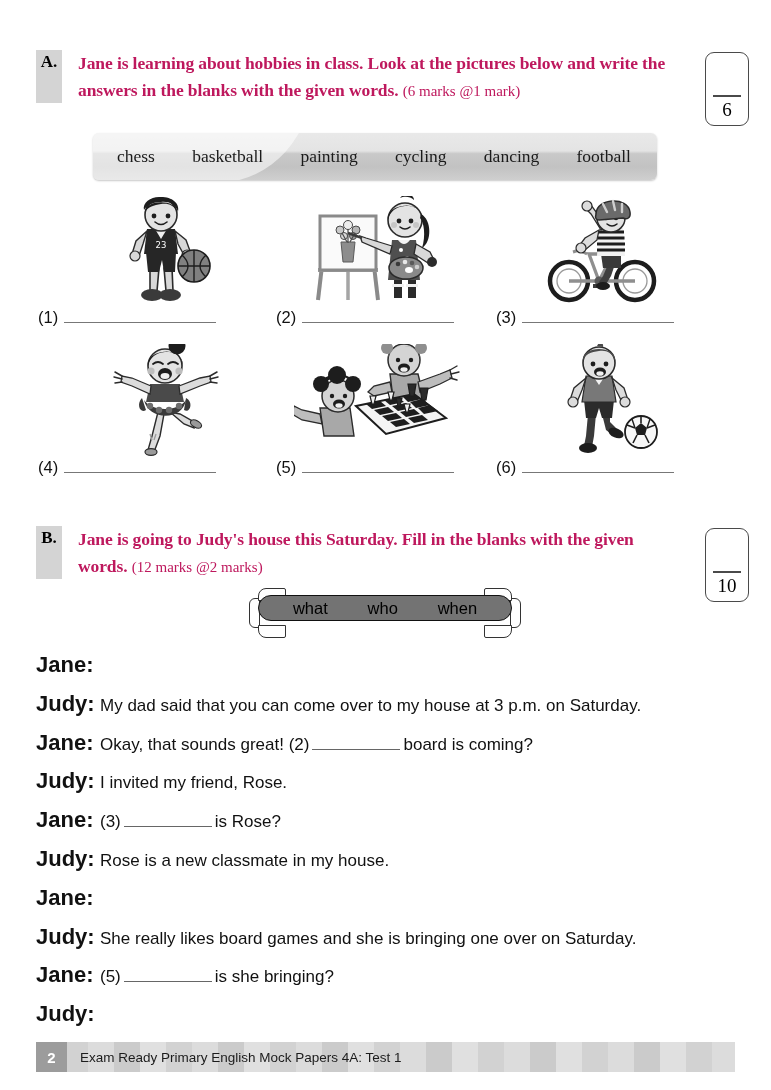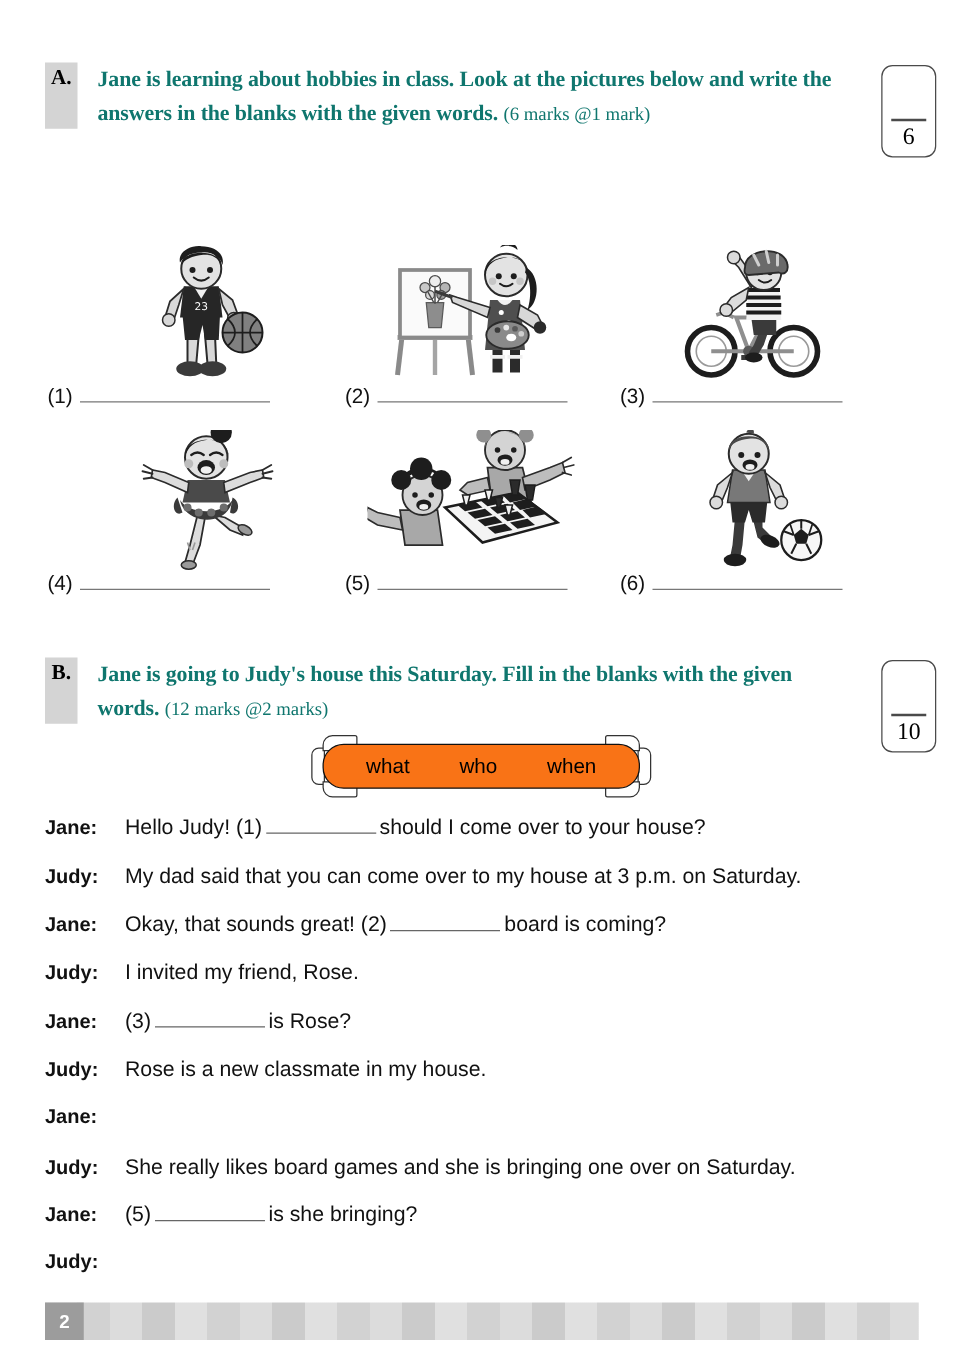--- a/index.html
+++ b/index.html
@@ -34,21 +34,21 @@
     padding-top: 2px;
   }
   .sec-text {
     flex: 1 1 auto;
     padding-left: 16px;
     padding-right: 8px;
     font-family: "Liberation Serif", serif;
     font-weight: bold;
     font-size: 17.5px;
     line-height: 1.52;
-    color: #0f766e;
+    color: #be185d;
     letter-spacing: -0.1px;
   }
   .marks-note {
     font-weight: normal;
     font-size: 15px;
     letter-spacing: 0;
   }
 
   
   .markbox {
@@ -145,24 +145,24 @@
   .wordbank-b {
     position: absolute;
     left: 248px;
     top: 592px;
     width: 274px;
     height: 42px;
   }
   .wb-b-inner {
     position: absolute;
     left: 10px; top: 3px;
-    width: 254px; height: 36px;
+    width: 254px; height: 26px;
     border: 1.6px solid #111;
     border-radius: 17px;
-    background: #f97316;
+    background: #737373;
     display: flex;
     align-items: center;
     justify-content: space-around;
     padding: 0 14px;
     font-family: "Liberation Sans", sans-serif;
     font-size: 16.5px;
     color: #000;
   }
   .wb-corner {
     position: absolute;
@@ -189,21 +189,21 @@
     display: flex;
     align-items: baseline;
     height: 38.8px;
     font-family: "Liberation Sans", sans-serif;
     font-size: 17px;
     color: #111;
   }
   .dline .speaker {
     flex: 0 0 64px;
     font-weight: bold;
-    font-size: 16px;
+    font-size: 22px;
   }
   .dline .utt { flex: 1 1 auto; white-space: pre-wrap; }
   .dline .gap {
     display: inline-block;
     width: 88px;
     border-bottom: 1.4px solid #666;
     height: 13px;
     margin: 0 3px;
     vertical-align: baseline;
   }
@@ -254,20 +254,30 @@
       <span>Jane is learning about hobbies in class. Look at the pictures below and write the answers in the blanks with the given words.</span>
       <span class="marks-note">(6 marks @1 mark)</span>
     </div>
   </div>
 
   <div class="markbox" style="left:705px; top:52px;">
     <div class="divider"></div>
     <div class="total">6</div>
   </div>
 
+  <div class="wordbank-a">
+    <div class="wb-a-words">
+      <span>chess</span>
+      <span>basketball</span>
+      <span>painting</span>
+      <span>cycling</span>
+      <span>dancing</span>
+      <span>football</span>
+    </div>
+  </div>
 
   <div class="pic-row" style="top:196px;">
 
     <div class="pic-cell" style="left:60px; top:0;">
       <svg width="118" height="112" viewBox="0 0 118 112">
         <g>
 
           <path d="M44 72 L44 95 L51 95 L53 72 Z" fill="#d8d8d8" stroke="#2b2b2b" stroke-width="1.6"></path>
           <path d="M58 72 L60 95 L67 95 L66 72 Z" fill="#d8d8d8" stroke="#2b2b2b" stroke-width="1.6"></path>
 
@@ -582,21 +592,20 @@
       <span>what</span>
       <span>who</span>
       <span>when</span>
     </div>
   </div>
 
   <div class="dialogue">
 
     <div class="dline">
       <span class="speaker">Jane:</span>
-      <span class="utt"><span>Hello Judy! (1)</span><span class="gap"></span><span>should I come over to your house?</span></span>
     </div>
 
     <div class="dline">
       <span class="speaker">Judy:</span>
       <span class="utt">My dad said that you can come over to my house at 3 p.m. on Saturday.</span>
     </div>
 
     <div class="dline">
       <span class="speaker">Jane:</span>
       <span class="utt"><span>Okay, that sounds great! (2)</span><span class="gap"></span><span>board is coming?</span></span>
@@ -631,15 +640,16 @@
       <span class="utt"><span>(5)</span><span class="gap"></span><span>is she bringing?</span></span>
     </div>
 
     <div class="dline">
       <span class="speaker">Judy:</span>
     </div>
   </div>
 
   <div class="footer">
     <div class="pagenum">2</div>
+    <div class="ftitle">Exam Ready Primary English Mock Papers 4A: Test 1</div>
   </div>
 
 </div>
 
 </body></html>

